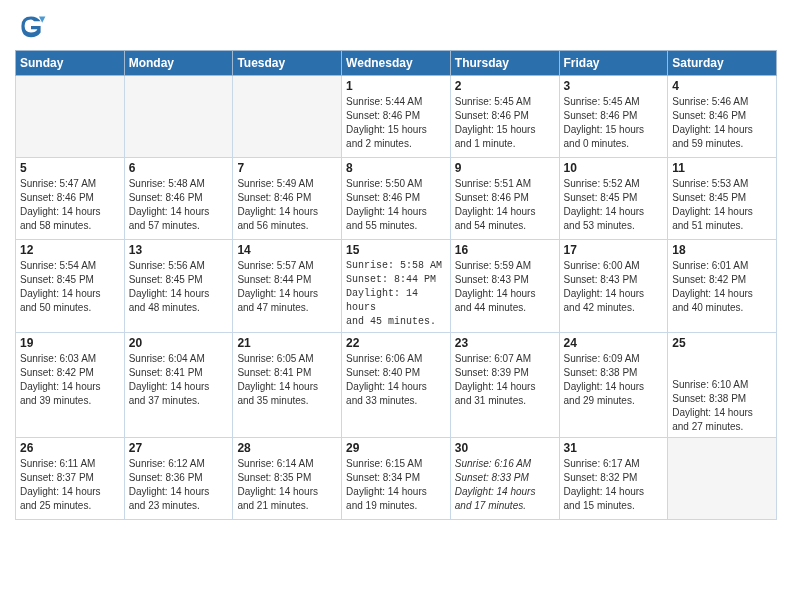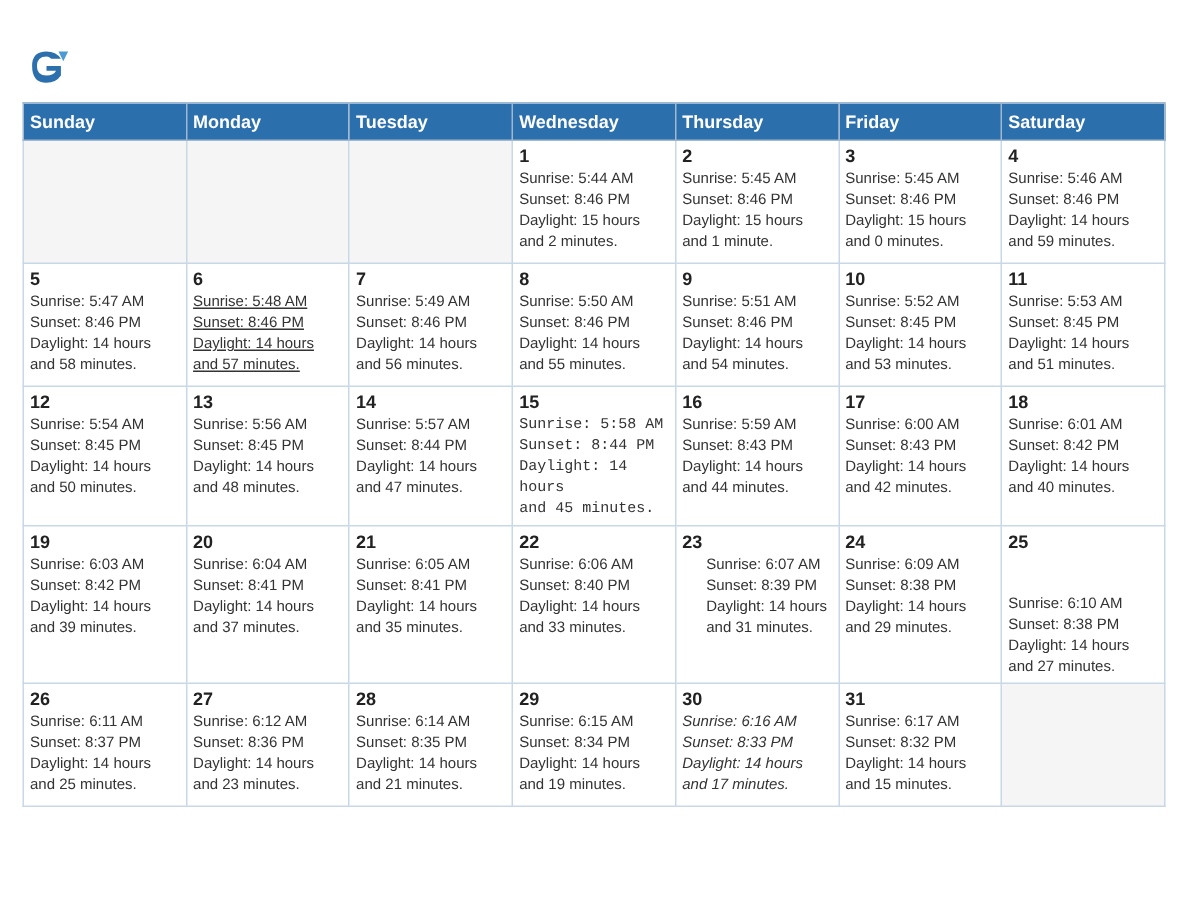--- a/index.html
+++ b/index.html
@@ -6,21 +6,21 @@
     body {
       width: 792px;
       height: 612px;
       font-family: Arial, sans-serif;
       background: #fff;
       overflow: hidden;
     }
     .page {
       width: 792px;
       height: 536px;
-      padding: 28px 15px;
+      padding: 10px 15px;
     }
     .header {
       display: flex;
       justify-content: space-between;
       align-items: flex-start;
       margin-bottom: 8px;
     }
     .logo {
       display: flex;
       align-items: center;
@@ -160,21 +160,21 @@
         <tr>
           <td>
             <span class="day-number">5</span>
             <div class="cell-text" style="white-space: pre-line;">Sunrise: 5:47 AM
 Sunset: 8:46 PM
 Daylight: 14 hours
 and 58 minutes.</div>
           </td>
           <td>
             <span class="day-number">6</span>
-            <div class="cell-text" style="white-space: pre-line; text-decoration: underline;">Sunrise: 5:48 AM
+            <div class="cell-text" style="white-space: pre-line;">Sunrise: 5:48 AM
 Sunset: 8:46 PM
 Daylight: 14 hours
 and 57 minutes.</div>
           </td>
           <td>
             <span class="day-number">7</span>
             <div class="cell-text" style="white-space: pre-line;">Sunrise: 5:49 AM
 Sunset: 8:46 PM
 Daylight: 14 hours
 and 56 minutes.</div>
@@ -283,21 +283,21 @@
           </td>
           <td>
             <span class="day-number">22</span>
             <div class="cell-text" style="white-space: pre-line;">Sunrise: 6:06 AM
 Sunset: 8:40 PM
 Daylight: 14 hours
 and 33 minutes.</div>
           </td>
           <td>
             <span class="day-number">23</span>
-            <div class="cell-text" style="white-space: pre-line; margin-left: 16px;">Sunrise: 6:07 AM
+            <div class="cell-text" style="white-space: pre-line;">Sunrise: 6:07 AM
 Sunset: 8:39 PM
 Daylight: 14 hours
 and 31 minutes.</div>
           </td>
           <td>
             <span class="day-number">24</span>
             <div class="cell-text" style="white-space: pre-line;">Sunrise: 6:09 AM
 Sunset: 8:38 PM
 Daylight: 14 hours
 and 29 minutes.</div>

